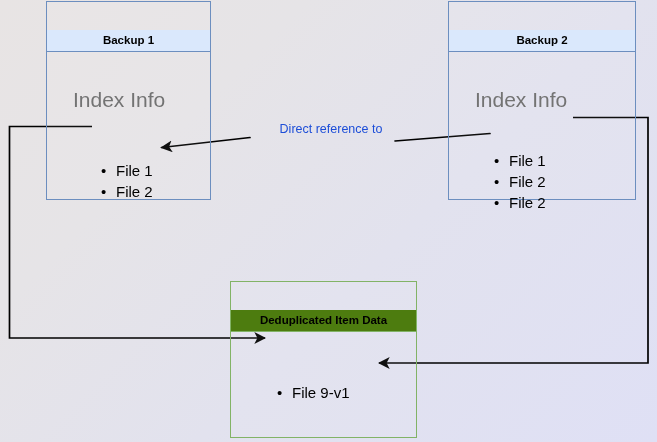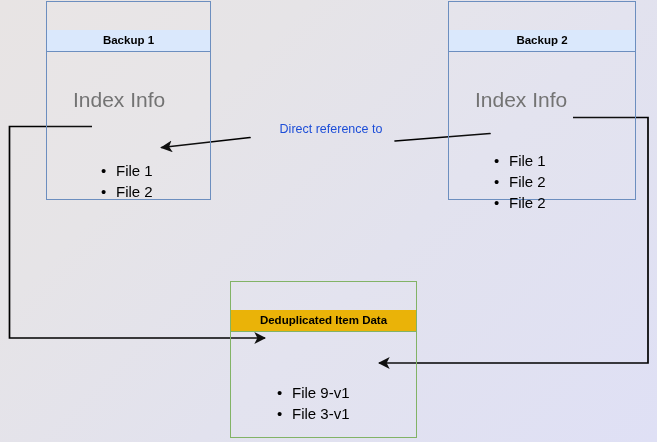--- a/index.html
+++ b/index.html
@@ -51,21 +51,21 @@
   .box .box-body {
     position: relative;
     box-sizing: border-box;
     height: calc(100% - 22px);
   }
 
   .box.green {
     border-color: #82b366;
   }
   .box.green .box-header {
-    background: #eab308;
+    background: #4d7c0f;
     border-bottom-color: #82b366;
   }
 
   
   #backup1-box { left: 46px;  top: 1px;   width: 165px; height: 199px; }
   #backup2-box { left: 448px; top: 1px;   width: 188px; height: 199px; }
   #dedup-box   { left: 230px; top: 281px; width: 187px; height: 157px; }
 
   
   .index-title {
@@ -158,21 +158,20 @@
         <li>File 2</li>
       </ul>
     </div>
   </div>
 
   <div class="box green" id="dedup-box">
     <div class="box-header">Deduplicated Item Data</div>
     <div class="box-body">
       <ul class="file-list" id="dedup-file-list">
         <li>File 9-v1</li>
-        <li>File 3-v1</li>
       </ul>
     </div>
   </div>
 
   <div id="center-caption">
     <span>Direct reference to</span>
   </div>
 
 </div>
 

